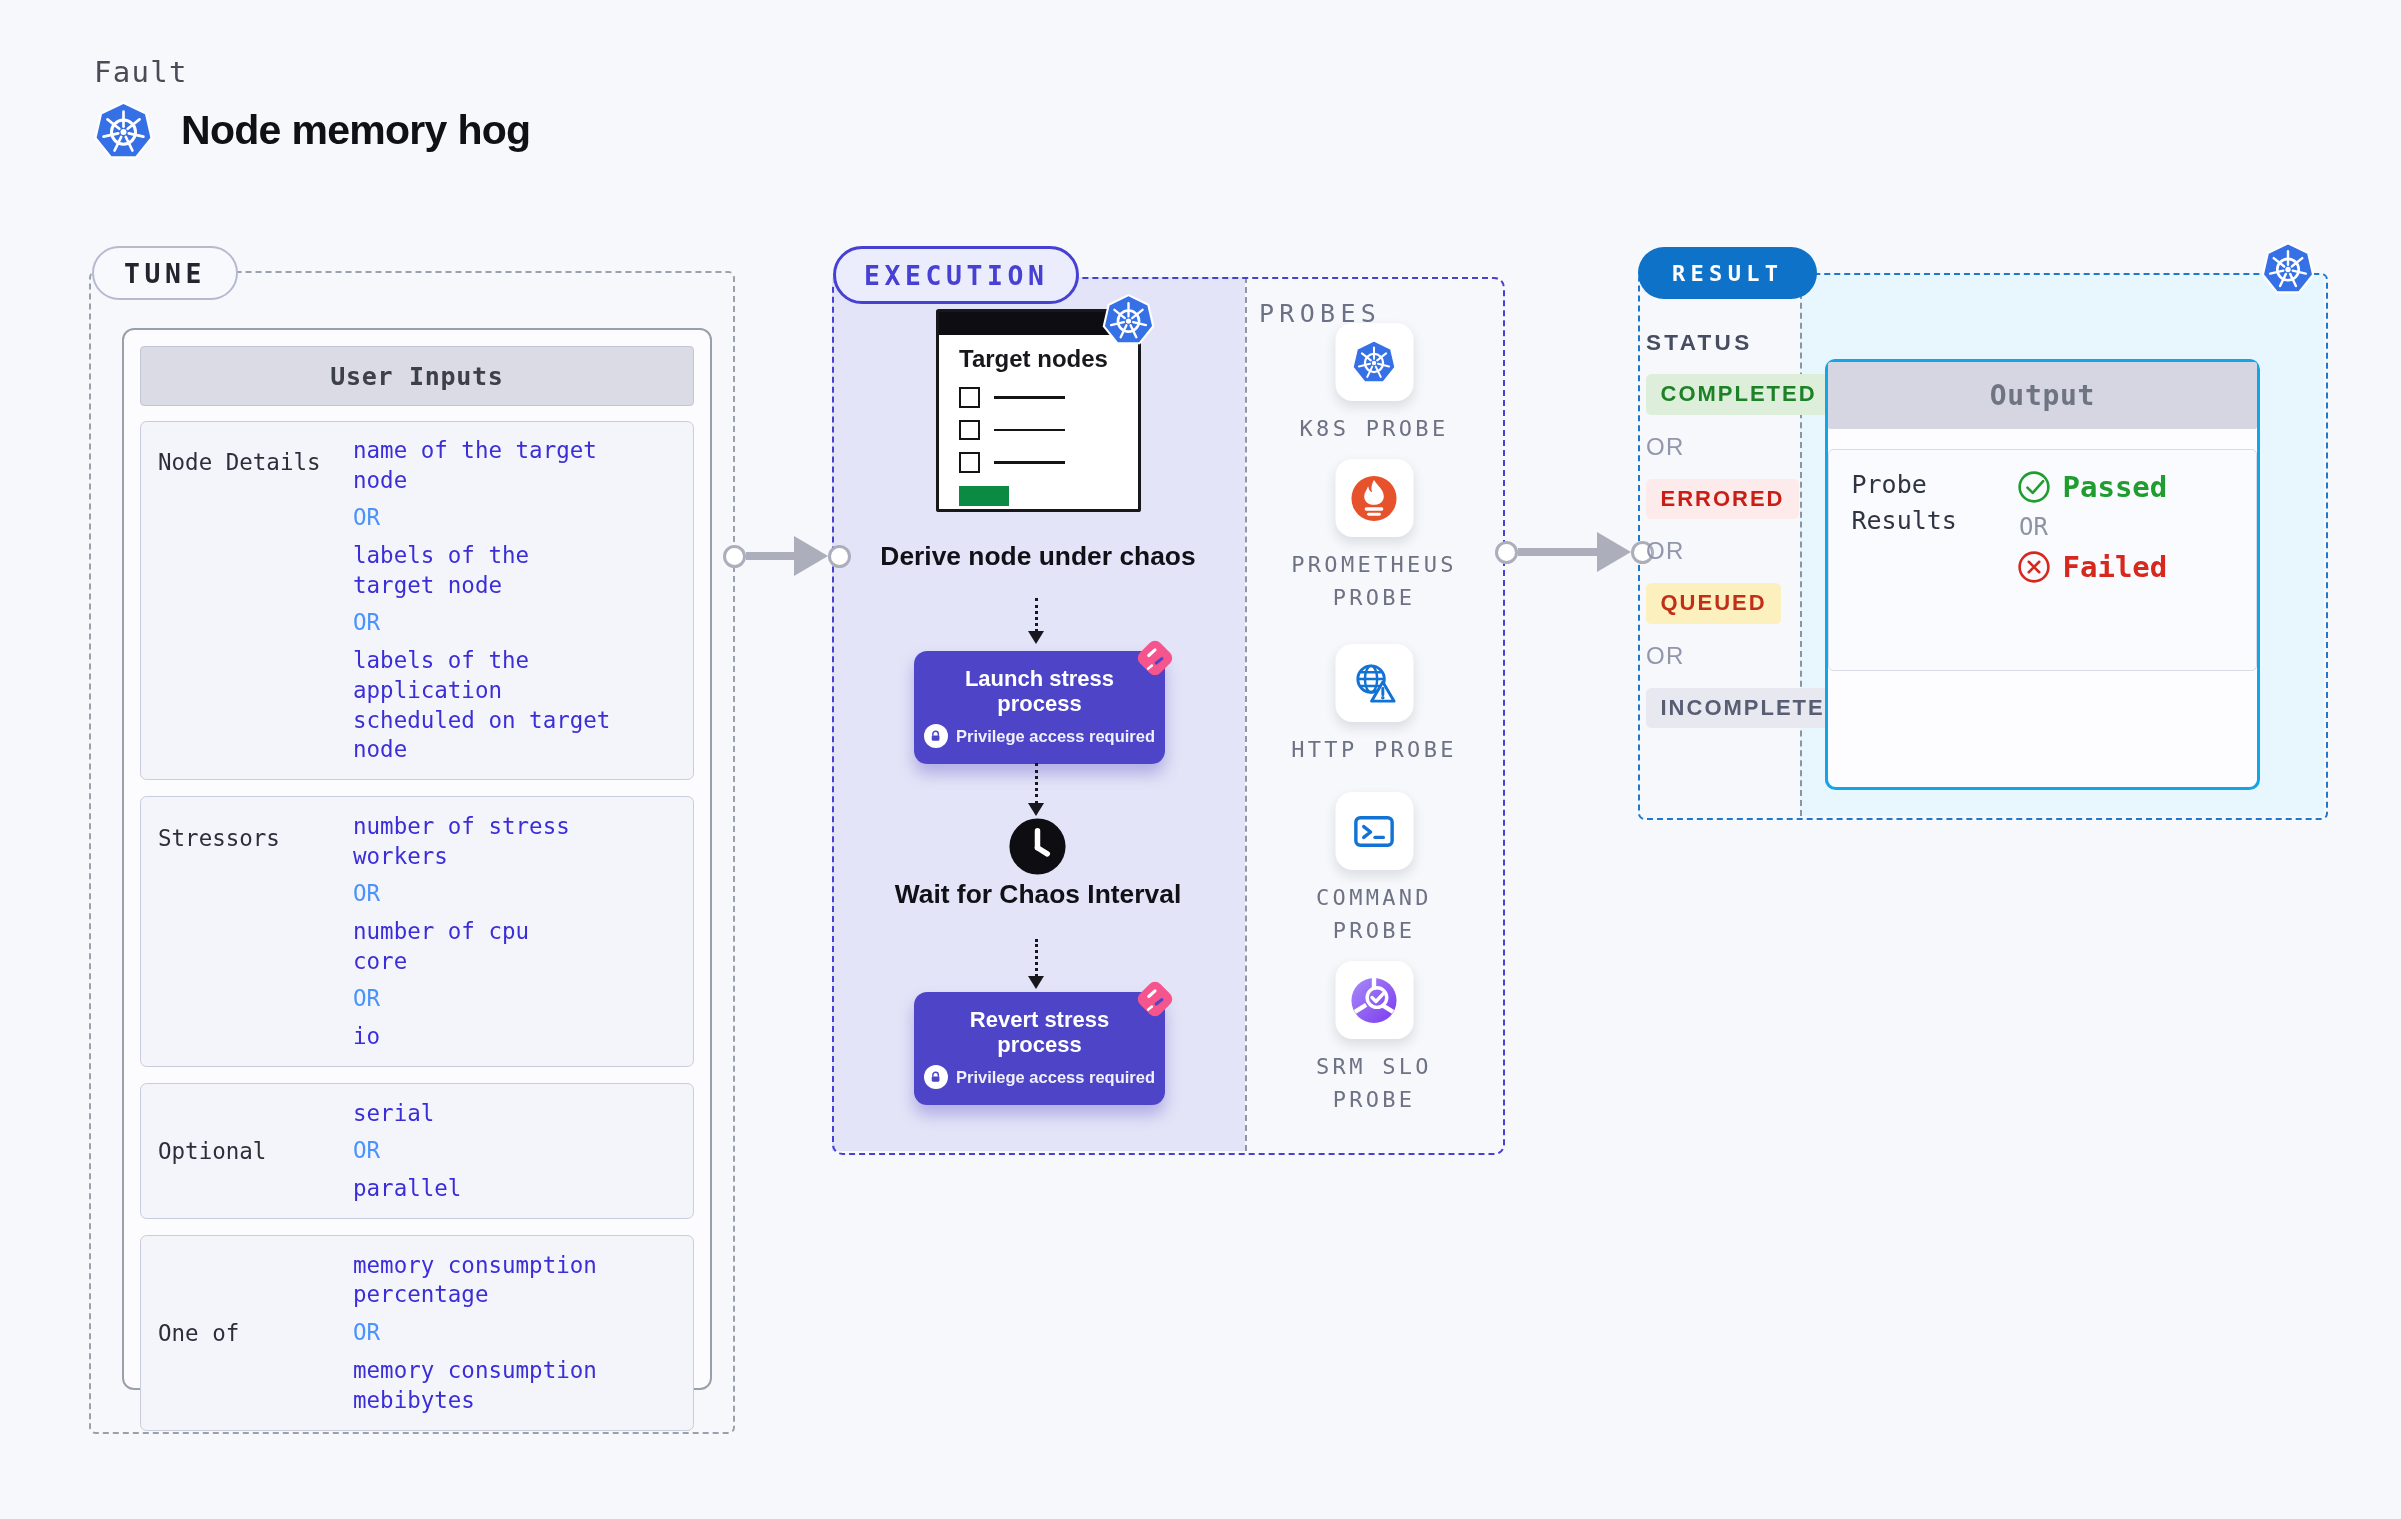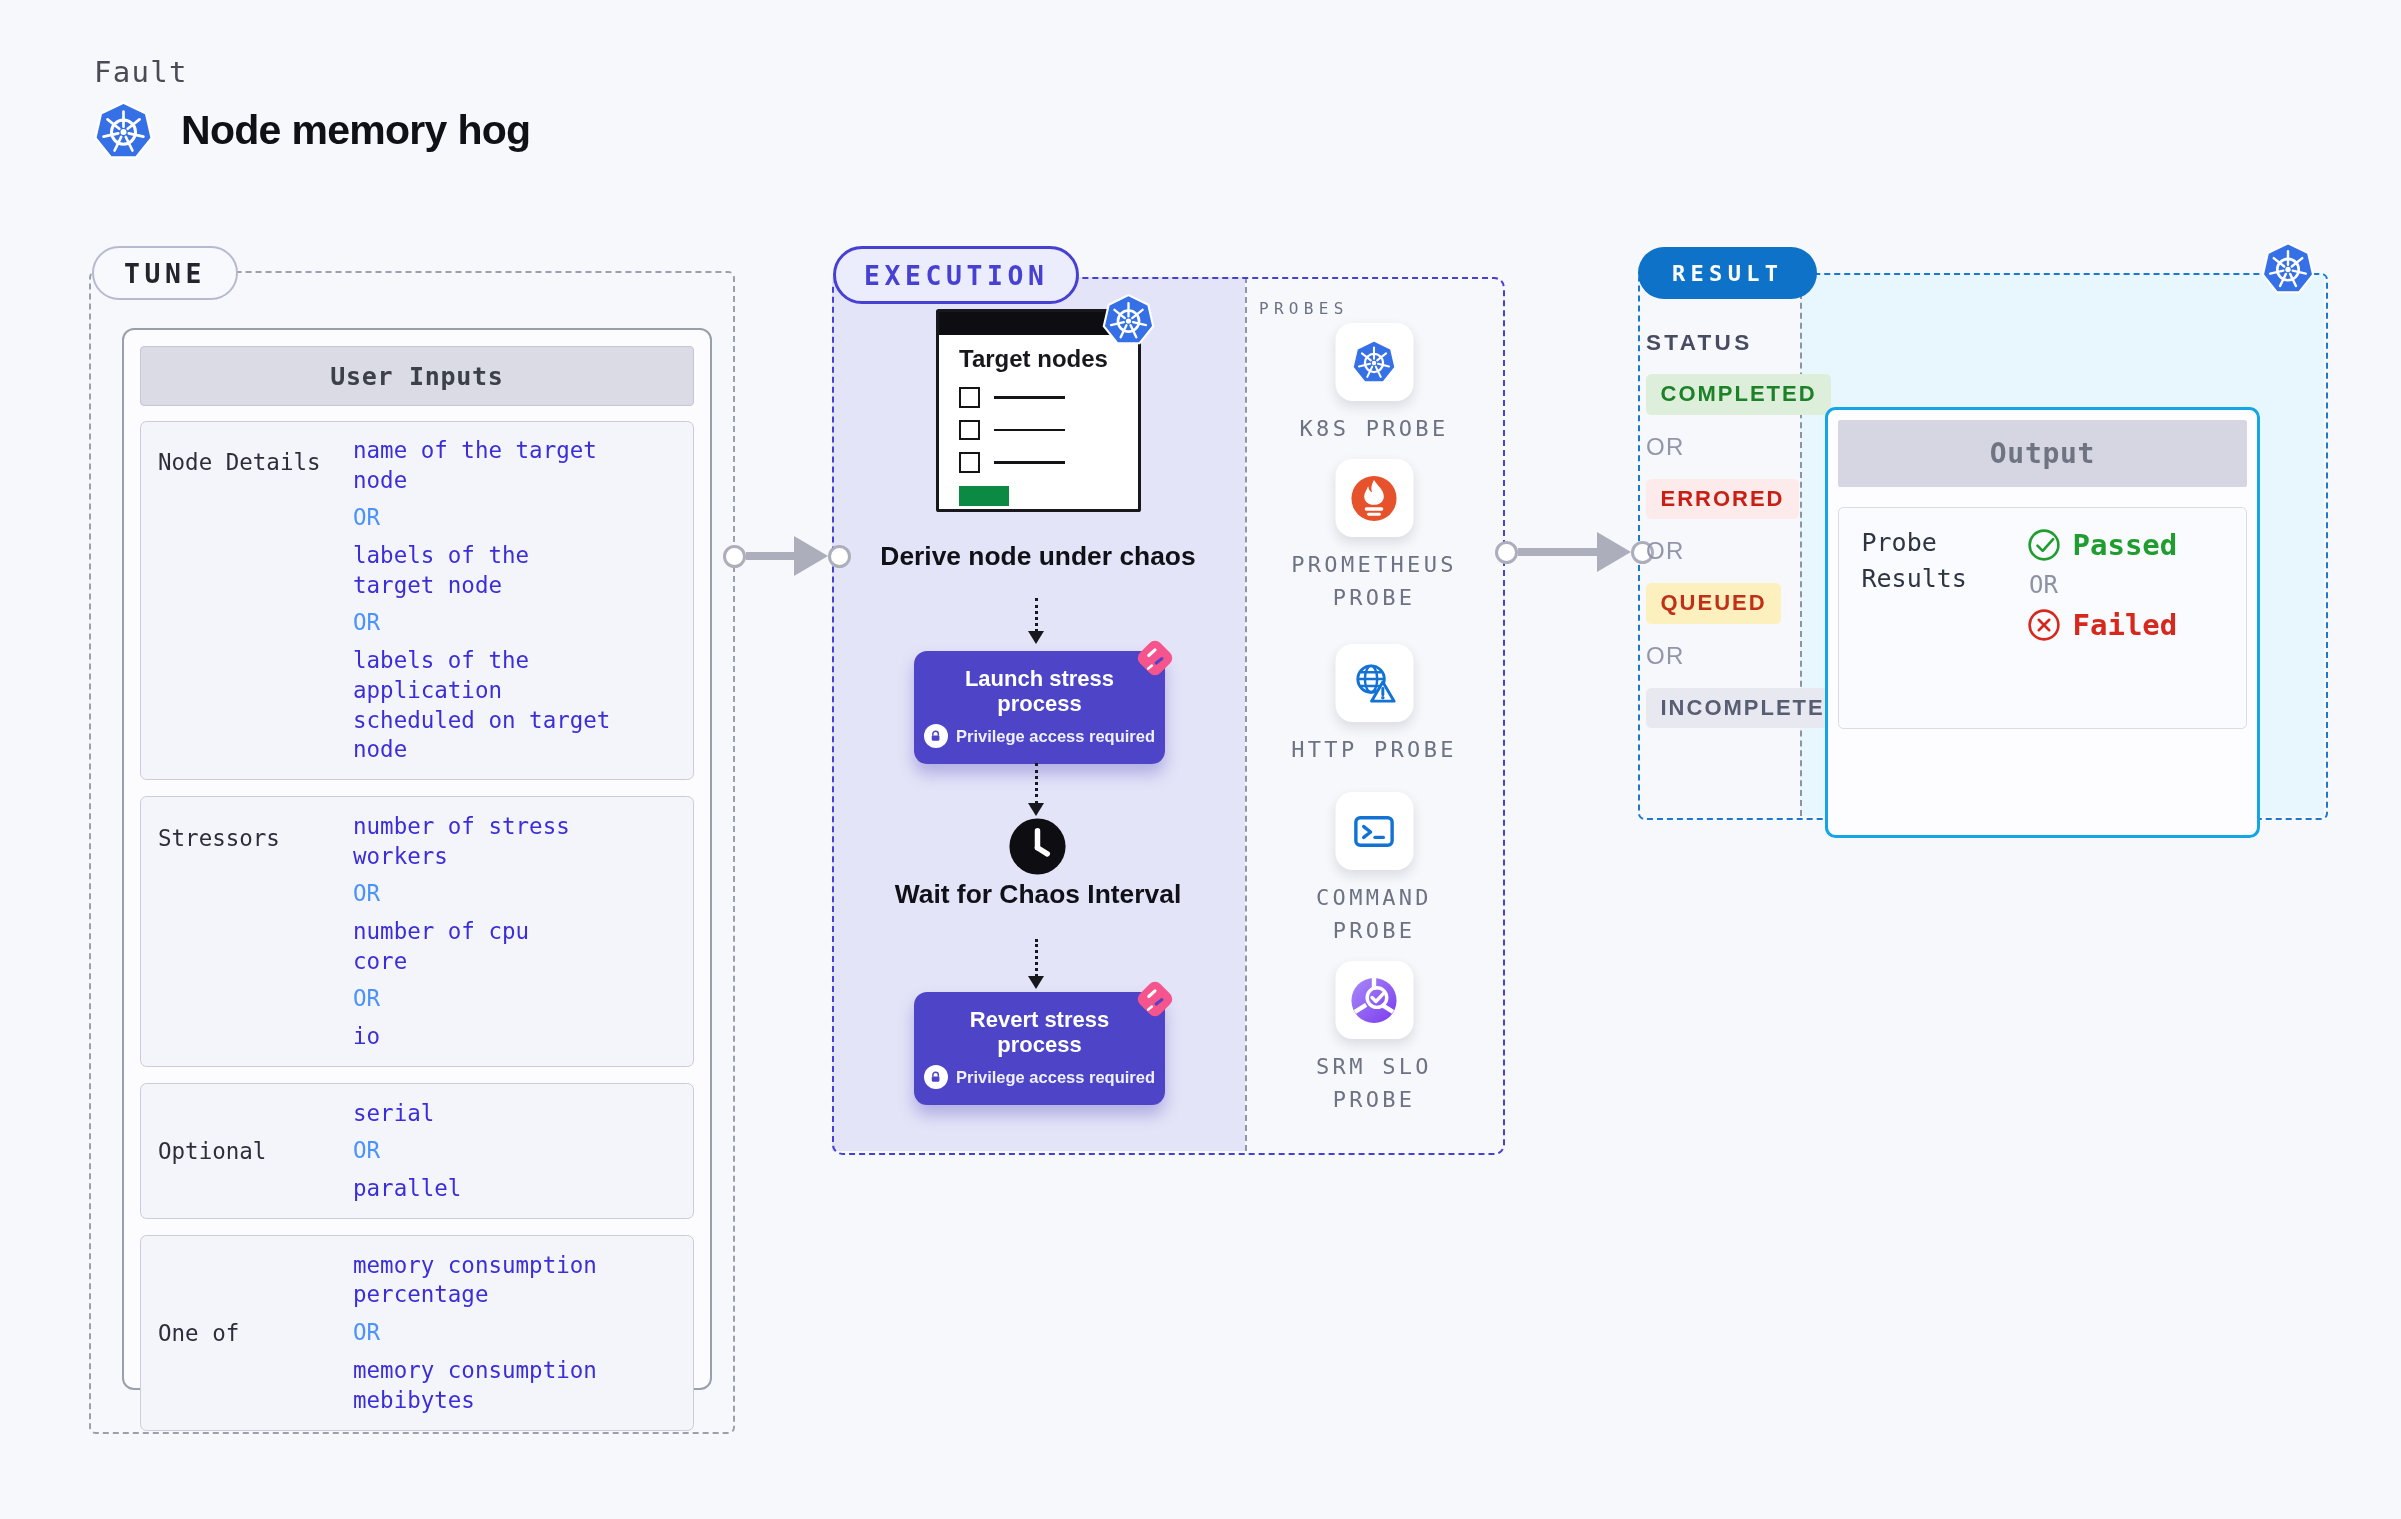--- a/index.html
+++ b/index.html
@@ -37,21 +37,21 @@
   .a-circle{width:17px;height:17px;border:3.3px solid #acaebc;background:#fff;border-radius:50%;flex:none;}
   .a-line{height:7.3px;background:#acaebc;flex:none;}
   .a-tri{width:0;height:0;border-top:20px solid transparent;border-bottom:20px solid transparent;border-left:34px solid #acaebc;flex:none;}
   .arrow-1{left:723px;top:536px;} .arrow-1 .a-line{width:48px;}
   .arrow-2{left:1495px;top:532px;} .arrow-2 .a-line{width:79px;}
 
   
   .exec-bg{left:832px;top:277px;width:413px;height:874px;background:#e4e4f8;}
   .exec-region{left:832px;top:277px;width:669px;height:874px;border:2px dashed #4741d3;border-radius:10.6px;pointer-events:none;z-index:3;}
   .probes-panel{left:1245px;top:277px;width:256px;height:874px;border-left:2px dashed #9096a6;box-sizing:border-box;}
-  .probes-label{left:1259px;top:299px;font-size:16px;color:#6b7186;letter-spacing:5.3px;}
+  .probes-label{left:1259px;top:299px;font-size:25px;color:#6b7186;letter-spacing:5.3px;}
   .probe-item{position:absolute;left:50%;transform:translateX(-50%);display:flex;flex-direction:column;align-items:center;width:225px;}
   .probe-box{width:78px;height:78px;background:#fff;border-radius:17px;box-shadow:0 5.3px 12px rgba(25,30,60,.12);display:flex;align-items:center;justify-content:center;}
   .probe-box svg{width:49px;height:49px;}
   .probe-name{margin-top:10.6px;font-size:22px;color:#6d7284;letter-spacing:3.3px;text-align:center;white-space:pre-line;line-height:1.5;}
 
   .target-card{left:936px;top:309px;width:205px;height:203px;background:#fff;border:3.3px solid #17171c;border-radius:2.6px;box-sizing:border-box;z-index:2;}
   .tc-bar{height:22.5px;background:#0e0e12;}
   .tc-title{margin:10.6px 0 0 20px;font-size:24px;font-weight:800;line-height:1.2;color:#17171c;}
   .tc-rows{margin:13.2px 0 0 20px;display:flex;flex-direction:column;gap:12px;}
   .tc-row{display:flex;align-items:center;gap:14.5px;}
@@ -84,21 +84,21 @@
   
   .result-cyan{left:1800px;top:273px;width:524px;height:543px;background:#e8f6fd;}
   .result-region{left:1638px;top:273px;width:686px;height:543px;border:2px dashed #1b79d2;border-radius:6.6px;pointer-events:none;z-index:3;}
   .result-divider{left:1800px;top:273px;height:543px;width:0;border-left:2px dashed #8d93a3;z-index:3;}
   .result-k8s{left:2259px;top:240px;width:58px;height:58px;z-index:5;}
   .status-col{left:1646px;top:330px;display:flex;flex-direction:column;align-items:flex-start;gap:18px;z-index:4;}
   .status-title{font-weight:800;font-size:22.5px;color:#474c61;letter-spacing:3.3px;}
   .status-badge{font-weight:800;font-size:22px;letter-spacing:2px;padding:7.3px 14.5px;border-radius:5.3px;}
   .status-or{font-size:24px;color:#9196ab;letter-spacing:1.3px;}
 
-  .output-card{left:1825px;top:359px;width:435px;height:431px;box-sizing:border-box;background:#fdfdff;border:3.3px solid #13a5e6;border-radius:10.6px;padding:10px;z-index:4;margin-top:48px;}
+  .output-card{left:1825px;top:359px;width:435px;height:431px;box-sizing:border-box;background:#fdfdff;border:3.3px solid #13a5e6;border-radius:10.6px;padding:0;z-index:4;}
   .out-header{height:67px;background:#d5d6e2;border-radius:2.6px;display:flex;align-items:center;justify-content:center;
     font-size:28px;font-weight:600;color:#6f7482;letter-spacing:0.7px;}
   .out-row{border:1.3px solid #d9dbe7;background:#fafbfe;border-radius:5.3px;display:flex;box-sizing:border-box;}
   .metrics-row{margin-top:18.5px;height:66px;align-items:center;padding:0 22.5px;}
   .out-label{width:165px;flex:none;font-size:25px;color:#2f3442;white-space:pre-line;line-height:1.45;}
   .metrics-value{font-size:25px;color:#5246ed;}
   .pr-row{margin-top:20px;height:222px;padding:17px 22.5px;}
   .pr-vals{display:flex;flex-direction:column;gap:9px;padding-top:2.6px;}
   .pr-line{display:flex;align-items:center;gap:12px;}
   .pr-line svg{width:34px;height:34px;flex:none;}

